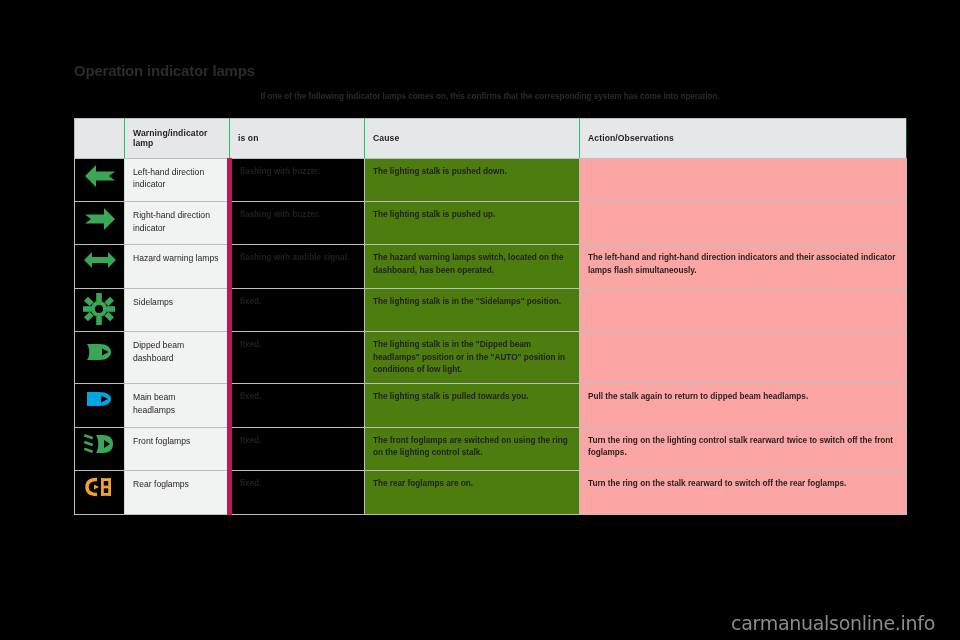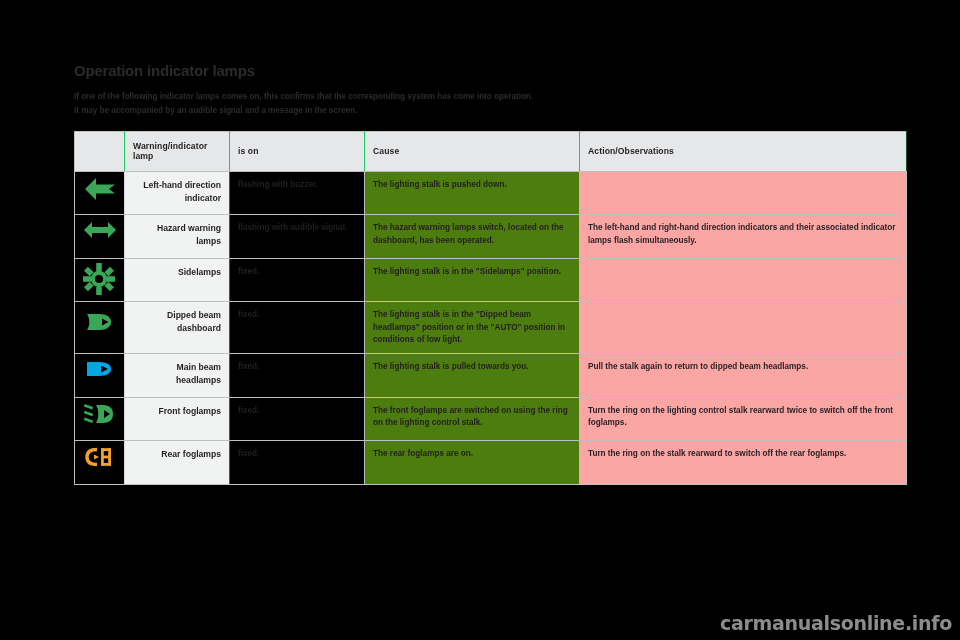--- a/index.html
+++ b/index.html
@@ -36,20 +36,21 @@
     margin: 0 0 10px 0;
     line-height: 18px;
   }
   .intro {
     font-size: 8.2px;
     font-weight: bold;
     color: #2b2b2b;
     line-height: 13.5px;
     margin: 0 0 14px 0;
     letter-spacing: -0.05px;
+    text-align: center;
   }
   .intro div { white-space: nowrap; }
 
   table.lamp-table {
     border-collapse: collapse;
     width: 832px;
     table-layout: fixed;
     background: #000;
   }
   table.lamp-table col.c-icon  { width: 50px; }
@@ -88,25 +89,24 @@
   tbody td.icon-cell {
     background: #000;
     border-left: 1px solid #bcbec0;
     border-right: 1px solid #d8d9da;
     text-align: center;
     vertical-align: middle;
     padding: 4px 2px;
   }
   tbody td.lamp-cell {
     background: #f1f2f2;
-    font-weight: bold;
+    font-weight: normal;
     font-size: 8.6px;
     line-height: 12.6px;
-    border-right: 1px solid #be185d;
-    text-align: right;
+    border-right: 5px solid #be185d;
   }
   tbody td.ison-cell {
     background: #000;
     font-weight: bold;
     color: #231f20;
     margin-left: 36px;
   }
   tbody td.cause-cell {
     background: #4d7c0f;
     font-weight: bold;
@@ -121,41 +121,39 @@
   .icon-wrap {
     display: inline-block;
     width: 34px;
     height: 30px;
     line-height: 0;
   }
   .icon-wrap svg { display: block; }
 
   .watermark {
     position: absolute;
-    right: 8px;
+    right: 25px;
     bottom: 6px;
     font-size: 19px;
     color: #8c8c8c;
     font-family: "DejaVu Sans", sans-serif;
     letter-spacing: -0.3px;
     white-space: nowrap;
-    font-weight: bold;
   }
 </style>
 </head>
 <body>
 
 <div class="page">
   <div class="content">
 
     <h1 class="page-title">Operation indicator lamps</h1>
 
     <div class="intro">
       <div>If one of the following indicator lamps comes on, this confirms that the corresponding system has come into operation.</div>
-      <div>It may be accompanied by an audible signal and a message in the screen.</div>
     </div>
 
     <table class="lamp-table">
       <colgroup>
         <col class="c-icon">
           <col class="c-lamp">
           <col class="c-ison">
           <col class="c-cause">
           <col class="c-act">
       </colgroup>
@@ -177,20 +175,33 @@
                 <path fill="#3aa757" d="M2 13 L13 2 L13 8.5 L32 8.5 L26 13 L32 17.5 L13 17.5 L13 24 Z"></path>
               </svg>
             </span>
           </td>
           <td class="lamp-cell">Left-hand direction indicator</td>
           <td class="ison-cell">flashing with buzzer.</td>
           <td class="cause-cell">The lighting stalk is pushed down.</td>
           <td class="act-cell"></td>
         </tr>
 
+        <tr>
+          <td class="icon-cell">
+            <span class="icon-wrap">
+              <svg width="34" height="26" viewBox="0 0 34 26">
+                <path fill="#3aa757" d="M32 13 L21 2 L21 8.5 L2 8.5 L8 13 L2 17.5 L21 17.5 L21 24 Z"></path>
+              </svg>
+            </span>
+          </td>
+          <td class="lamp-cell">Right-hand direction indicator</td>
+          <td class="ison-cell">flashing with buzzer.</td>
+          <td class="cause-cell">The lighting stalk is pushed up.</td>
+          <td class="act-cell"></td>
+        </tr>
 
         <tr>
           <td class="icon-cell">
             <span class="icon-wrap">
               <svg width="34" height="22" viewBox="0 0 34 22">
                 <path fill="#3aa757" d="M1 11 L9 3 L9 8 L25 8 L25 3 L33 11 L25 19 L25 14 L9 14 L9 19 Z"></path>
               </svg>
             </span>
           </td>
           <td class="lamp-cell">Hazard warning lamps</td>

